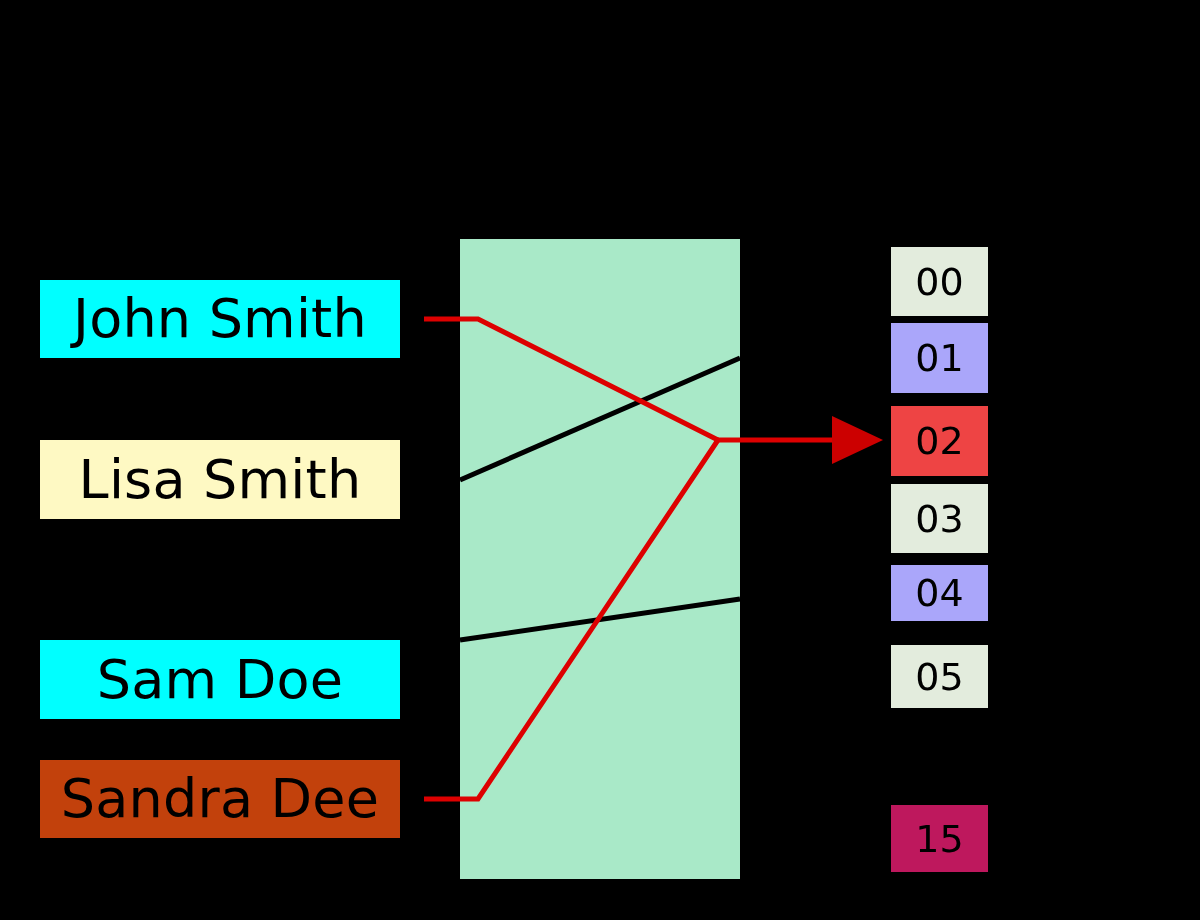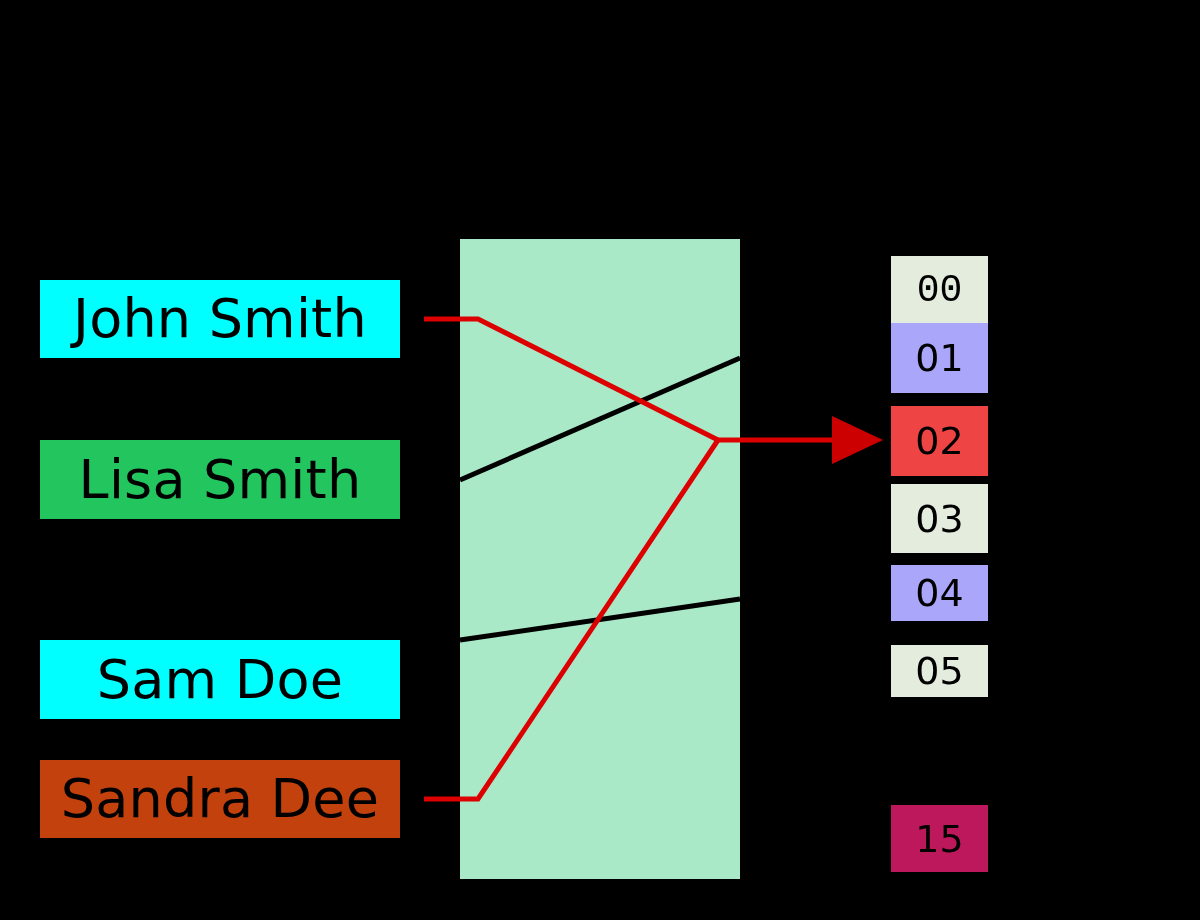--- a/index.html
+++ b/index.html
@@ -75,47 +75,47 @@
         <path d="M 424,799 L 478,799 L 718,440" stroke="#dd0000" stroke-width="5" fill="none" stroke-linecap="butt" stroke-linejoin="miter"></path>
         <path d="M 718,440 L 840,440" stroke="#dd0000" stroke-width="5" fill="none" stroke-linecap="butt" stroke-linejoin="miter"></path>
       </g>
     <polygon id="red-arrow" points="832,416 883,440 832,464" fill="#cc0000"></polygon>
   </svg>
 
   <div id="keys-layer">
       <div class="key-box" style="left: 40px; top: 280px; width: 360px; height: 78px; background: rgb(0, 255, 255); color: rgb(0, 0, 0);">
         <span>John Smith</span>
       </div>
-      <div class="key-box" style="left: 40px; top: 440px; width: 360px; height: 79px; background: #22c55e; color: rgb(0, 0, 0);">
+      <div class="key-box" style="left: 40px; top: 440px; width: 360px; height: 79px; background: #fef9c3; color: rgb(0, 0, 0);">
         <span>Lisa Smith</span>
       </div>
       <div class="key-box" style="left: 40px; top: 600px; width: 360px; height: 79px; background: rgb(0, 255, 255); color: rgb(0, 0, 0); margin-top: 40px;">
         <span>Sam Doe</span>
       </div>
       <div class="key-box" style="left: 40px; top: 760px; width: 360px; height: 78px; background: #c2410c; color: rgb(0, 0, 0);">
         <span>Sandra Dee</span>
       </div>
     </div>
   <div id="table-layer">
-      <div class="slot" style="left: 891px; top: 256px; width: 97px; height: 69px; background: rgb(227, 236, 221); font-family: Liberation Mono, monospace;">
+      <div class="slot" style="left: 891px; top: 247px; width: 97px; height: 69px; background: rgb(227, 236, 221);">
         <span>00</span>
       </div>
       <div class="slot" style="left: 891px; top: 323px; width: 97px; height: 70px; background: rgb(170, 166, 250);">
         <span>01</span>
       </div>
       <div class="slot" style="left: 891px; top: 406px; width: 97px; height: 70px; background: rgb(238, 68, 68);">
         <span>02</span>
       </div>
       <div class="slot" style="left: 891px; top: 484px; width: 97px; height: 69px; background: rgb(227, 236, 221);">
         <span>03</span>
       </div>
       <div class="slot" style="left: 891px; top: 565px; width: 97px; height: 56px; background: rgb(170, 166, 250);">
         <span>04</span>
       </div>
-      <div class="slot" style="left: 891px; top: 645px; width: 97px; height: 52px; background: rgb(227, 236, 221);">
+      <div class="slot" style="left: 891px; top: 645px; width: 97px; height: 63px; background: rgb(227, 236, 221);">
         <span>05</span>
       </div>
       <div class="slot" style="left: 891px; top: 805px; width: 97px; height: 67px; background: #be185d;">
         <span>15</span>
       </div>
     </div>
 
 </div>
 
 </body></html>

